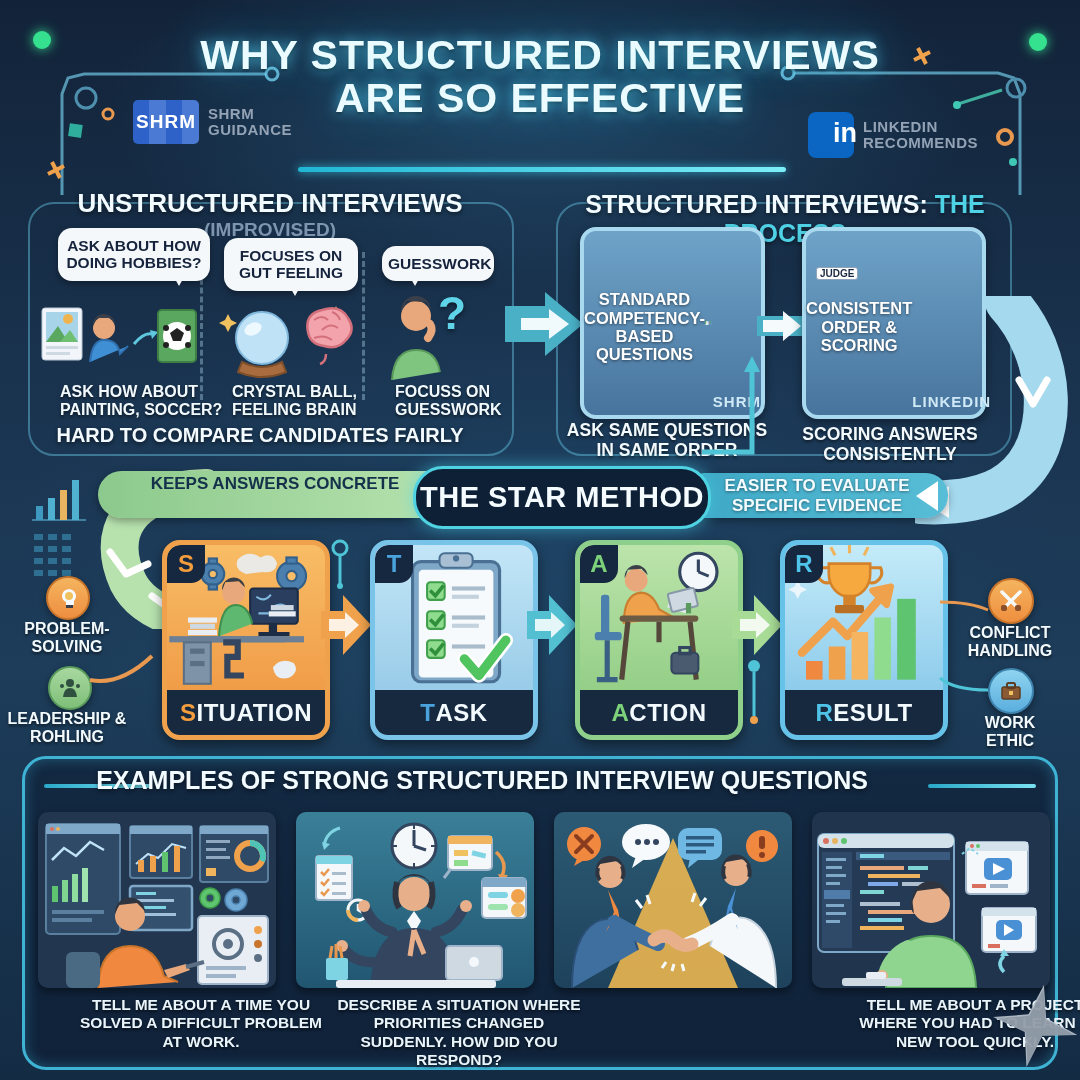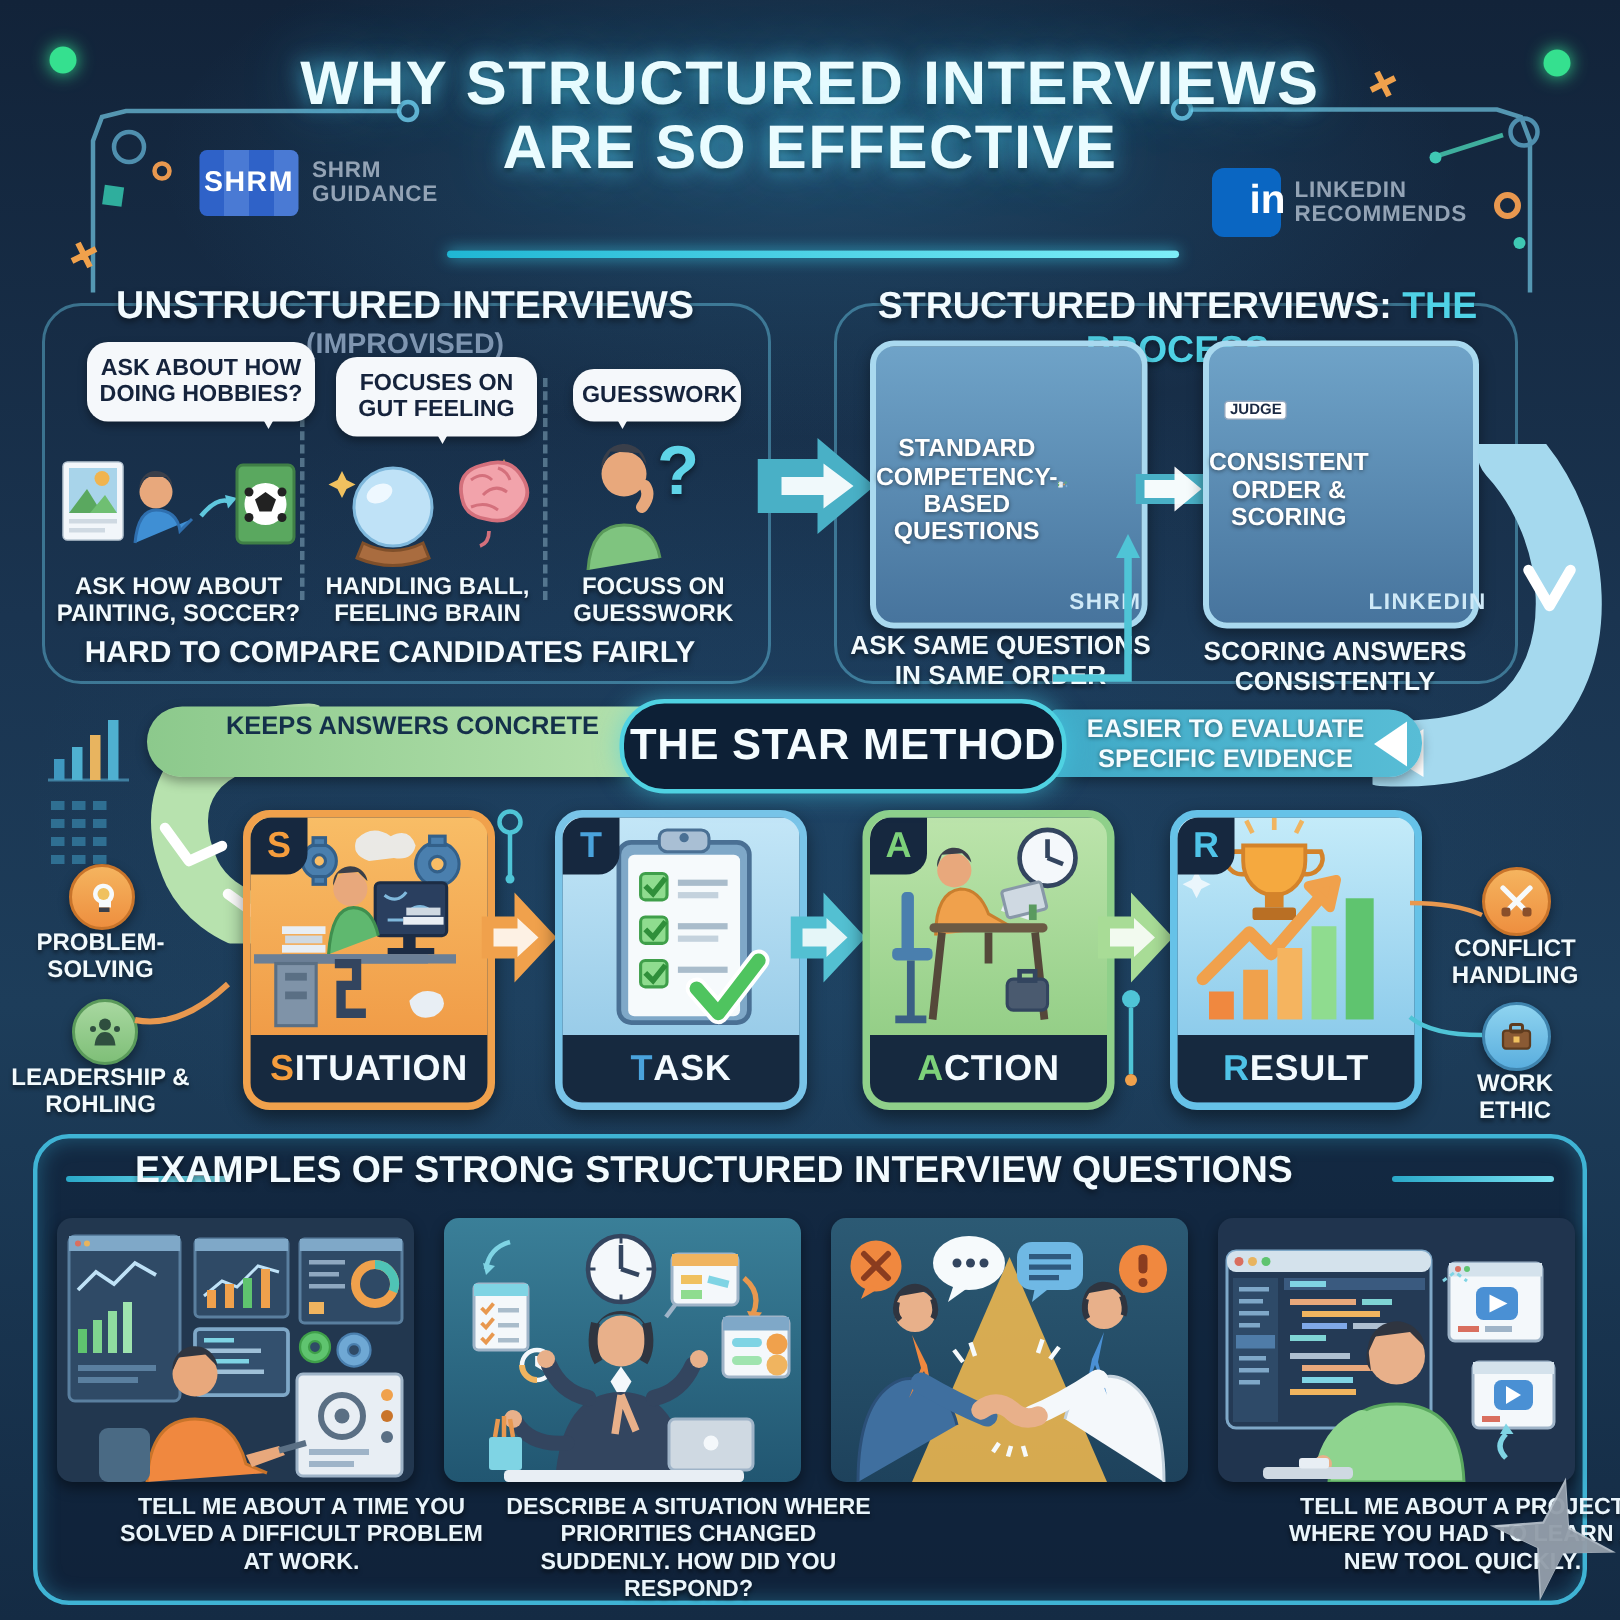--- a/index.html
+++ b/index.html
@@ -33,21 +33,21 @@
 
   
   .u-title{left:30px;top:188px;width:480px;text-align:center;font-weight:bold;font-size:26px;color:#f2fbff;text-shadow:0 2px 4px rgba(0,0,0,.5);}
   .u-sub{left:30px;top:219px;width:480px;text-align:center;font-weight:bold;font-size:19px;color:#7e95b0;}
   .bubble{background:#f5f8fb;border-radius:14px;color:#15233c;font-weight:bold;
     font-size:15.5px;line-height:1.12;padding:9px 6px;text-align:center;box-shadow:0 3px 6px rgba(0,0,0,.35);}
   .bubble:after{content:"";position:absolute;bottom:-14px;border:9px solid transparent;border-top:16px solid #f5f8fb;}
   .tail-r:after{right:22px;}
   .tail-c:after{left:46%;}
   .tail-l:after{left:24px;}
-  .u-caption{top:383px;text-align:center;font-weight:bold;font-size:16px;line-height:1.15;color:#f2fafd;text-shadow:0 2px 3px rgba(0,0,0,.55);}
+  .u-caption{top:383px;font-weight:bold;font-size:16px;line-height:1.15;color:#f2fafd;text-shadow:0 2px 3px rgba(0,0,0,.55);margin-left:27px;}
   .u-footer{left:40px;top:424px;width:440px;text-align:center;font-weight:bold;font-size:20px;color:#f4fbff;text-shadow:0 2px 4px rgba(0,0,0,.55);}
 
   
   .s-title{left:552px;top:190px;width:466px;text-align:center;font-weight:bold;font-size:25px;text-shadow:0 2px 4px rgba(0,0,0,.5);}
   .s-title .white{color:#f2fbff;} .s-title .cyan{color:#4fd2e6;}
   .proc-card{border:4px solid #a9d9ef;border-radius:16px;background:linear-gradient(180deg,#6fa3c8,#47749d);
     box-shadow:0 4px 10px rgba(0,0,0,.4);display:flex;flex-direction:row;align-items:center;}
   .proc-title{font-weight:bold;font-size:16.5px;line-height:1.12;color:#fff;text-align:center;padding-top:8px;text-shadow:0 1px 3px rgba(0,0,0,.5);}
   .proc-source{font-weight:bold;font-size:15px;color:#cfe9f7;letter-spacing:1px;margin-top:auto;padding-bottom:5px;}
   .proc-caption{text-align:center;font-weight:bold;font-size:17.5px;line-height:1.15;color:#f2fafd;text-shadow:0 2px 3px rgba(0,0,0,.55);}
@@ -76,21 +76,21 @@
   .c-act{left:575px;border:5px solid #8fd08a;background:linear-gradient(180deg,#bce4ab,#88c87c);}
   .c-res{left:780px;border:5px solid #66c2e8;background:linear-gradient(180deg,#c4ebf9,#7dc2e7);}
   .lt-sit{color:#f59d3d;} .lt-task{color:#4aa3dc;} .lt-act{color:#7dd17a;} .lt-res{color:#4fc3e8;}
 
   .side-ico{border-radius:50%;box-shadow:0 3px 7px rgba(0,0,0,.4);display:flex;align-items:center;justify-content:center;}
   .side-label{text-align:center;font-weight:bold;font-size:16px;line-height:1.12;color:#f2fafd;text-shadow:0 2px 3px rgba(0,0,0,.55);}
 
   
   .ex-box{left:22px;top:756px;width:1030px;height:308px;border:3px solid #3fb3d4;border-radius:24px;
     background:rgba(12,28,50,.55);box-shadow:0 0 14px rgba(60,190,230,.35) inset;}
-  .ex-title{left:0;top:766px;width:868px;text-align:center;font-weight:bold;font-size:25px;color:#f2fbff;text-shadow:0 2px 4px rgba(0,0,0,.5);padding-left:42px;}
+  .ex-title{left:0;top:766px;width:868px;text-align:right;font-weight:bold;font-size:25px;color:#f2fbff;text-shadow:0 2px 4px rgba(0,0,0,.5);}
   .ex-line{top:784px;width:108px;height:4px;border-radius:2px;background:linear-gradient(90deg,#2aa8c8,#79e2f2);}
   .ex-panel{top:812px;width:238px;height:176px;border-radius:10px;overflow:hidden;box-shadow:0 4px 9px rgba(0,0,0,.45);}
   .ex-caption{top:996px;width:248px;text-align:center;font-weight:bold;font-size:15.5px;line-height:1.18;color:#eaf5fb;text-shadow:0 2px 3px rgba(0,0,0,.6);margin-left:44px;}
 </style>
 </head>
 <body>
 
 <div id="canvas">
 
   <svg class="abs" style="left:0;top:0" width="300" height="200">
@@ -199,21 +199,21 @@
   </svg>
   <svg class="abs" style="left:372px;top:292px" width="100" height="88" viewBox="0 0 100 88">
     <circle cx="44" cy="24" r="15" fill="#e8a87c"></circle>
     <path d="M29,20 a15,15 0 0 1 30,-2 l-5,-8 -19,-1 z" fill="#3a3f4a"></path>
     <path d="M20,88 q2,-30 24,-30 q20,0 24,22" fill="#7fc47f" stroke="#5a9a5a" stroke-width="2"></path>
     <path d="M56,46 q6,-8 2,-14" fill="none" stroke="#e8a87c" stroke-width="8" stroke-linecap="round"></path>
   </svg>
   <div class="abs" style="left:438px;top:286px;font-weight:bold;font-size:46px;color:#5fd4e8;text-shadow:0 2px 4px rgba(0,0,0,.5)">?</div>
 
   <div class="abs u-caption" style="left:33px;width:172px">ASK HOW ABOUT PAINTING, SOCCER?</div>
-  <div class="abs u-caption" style="left:205px;width:160px">HANDLING BALL, FEELING BRAIN</div>
+  <div class="abs u-caption" style="left:205px;width:160px">CRYSTAL BALL, FEELING BRAIN</div>
   <div class="abs u-caption" style="left:368px;width:135px">FOCUSS ON GUESSWORK</div>
   <div class="abs u-footer">HARD TO COMPARE CANDIDATES FAIRLY</div>
 
   <div class="abs sec-outline" style="left:556px;top:202px;width:452px;height:250px"></div>
   <div class="abs s-title">
     <span class="white">STRUCTURED INTERVIEWS: </span><span class="cyan">THE PROCESS</span>
   </div>
 
   <svg class="abs" style="left:505px;top:292px" width="78" height="64" viewBox="0 0 78 64">
     <polygon points="0,14 40,14 40,0 78,32 40,64 40,50 0,50" fill="#49b0c6"></polygon>

